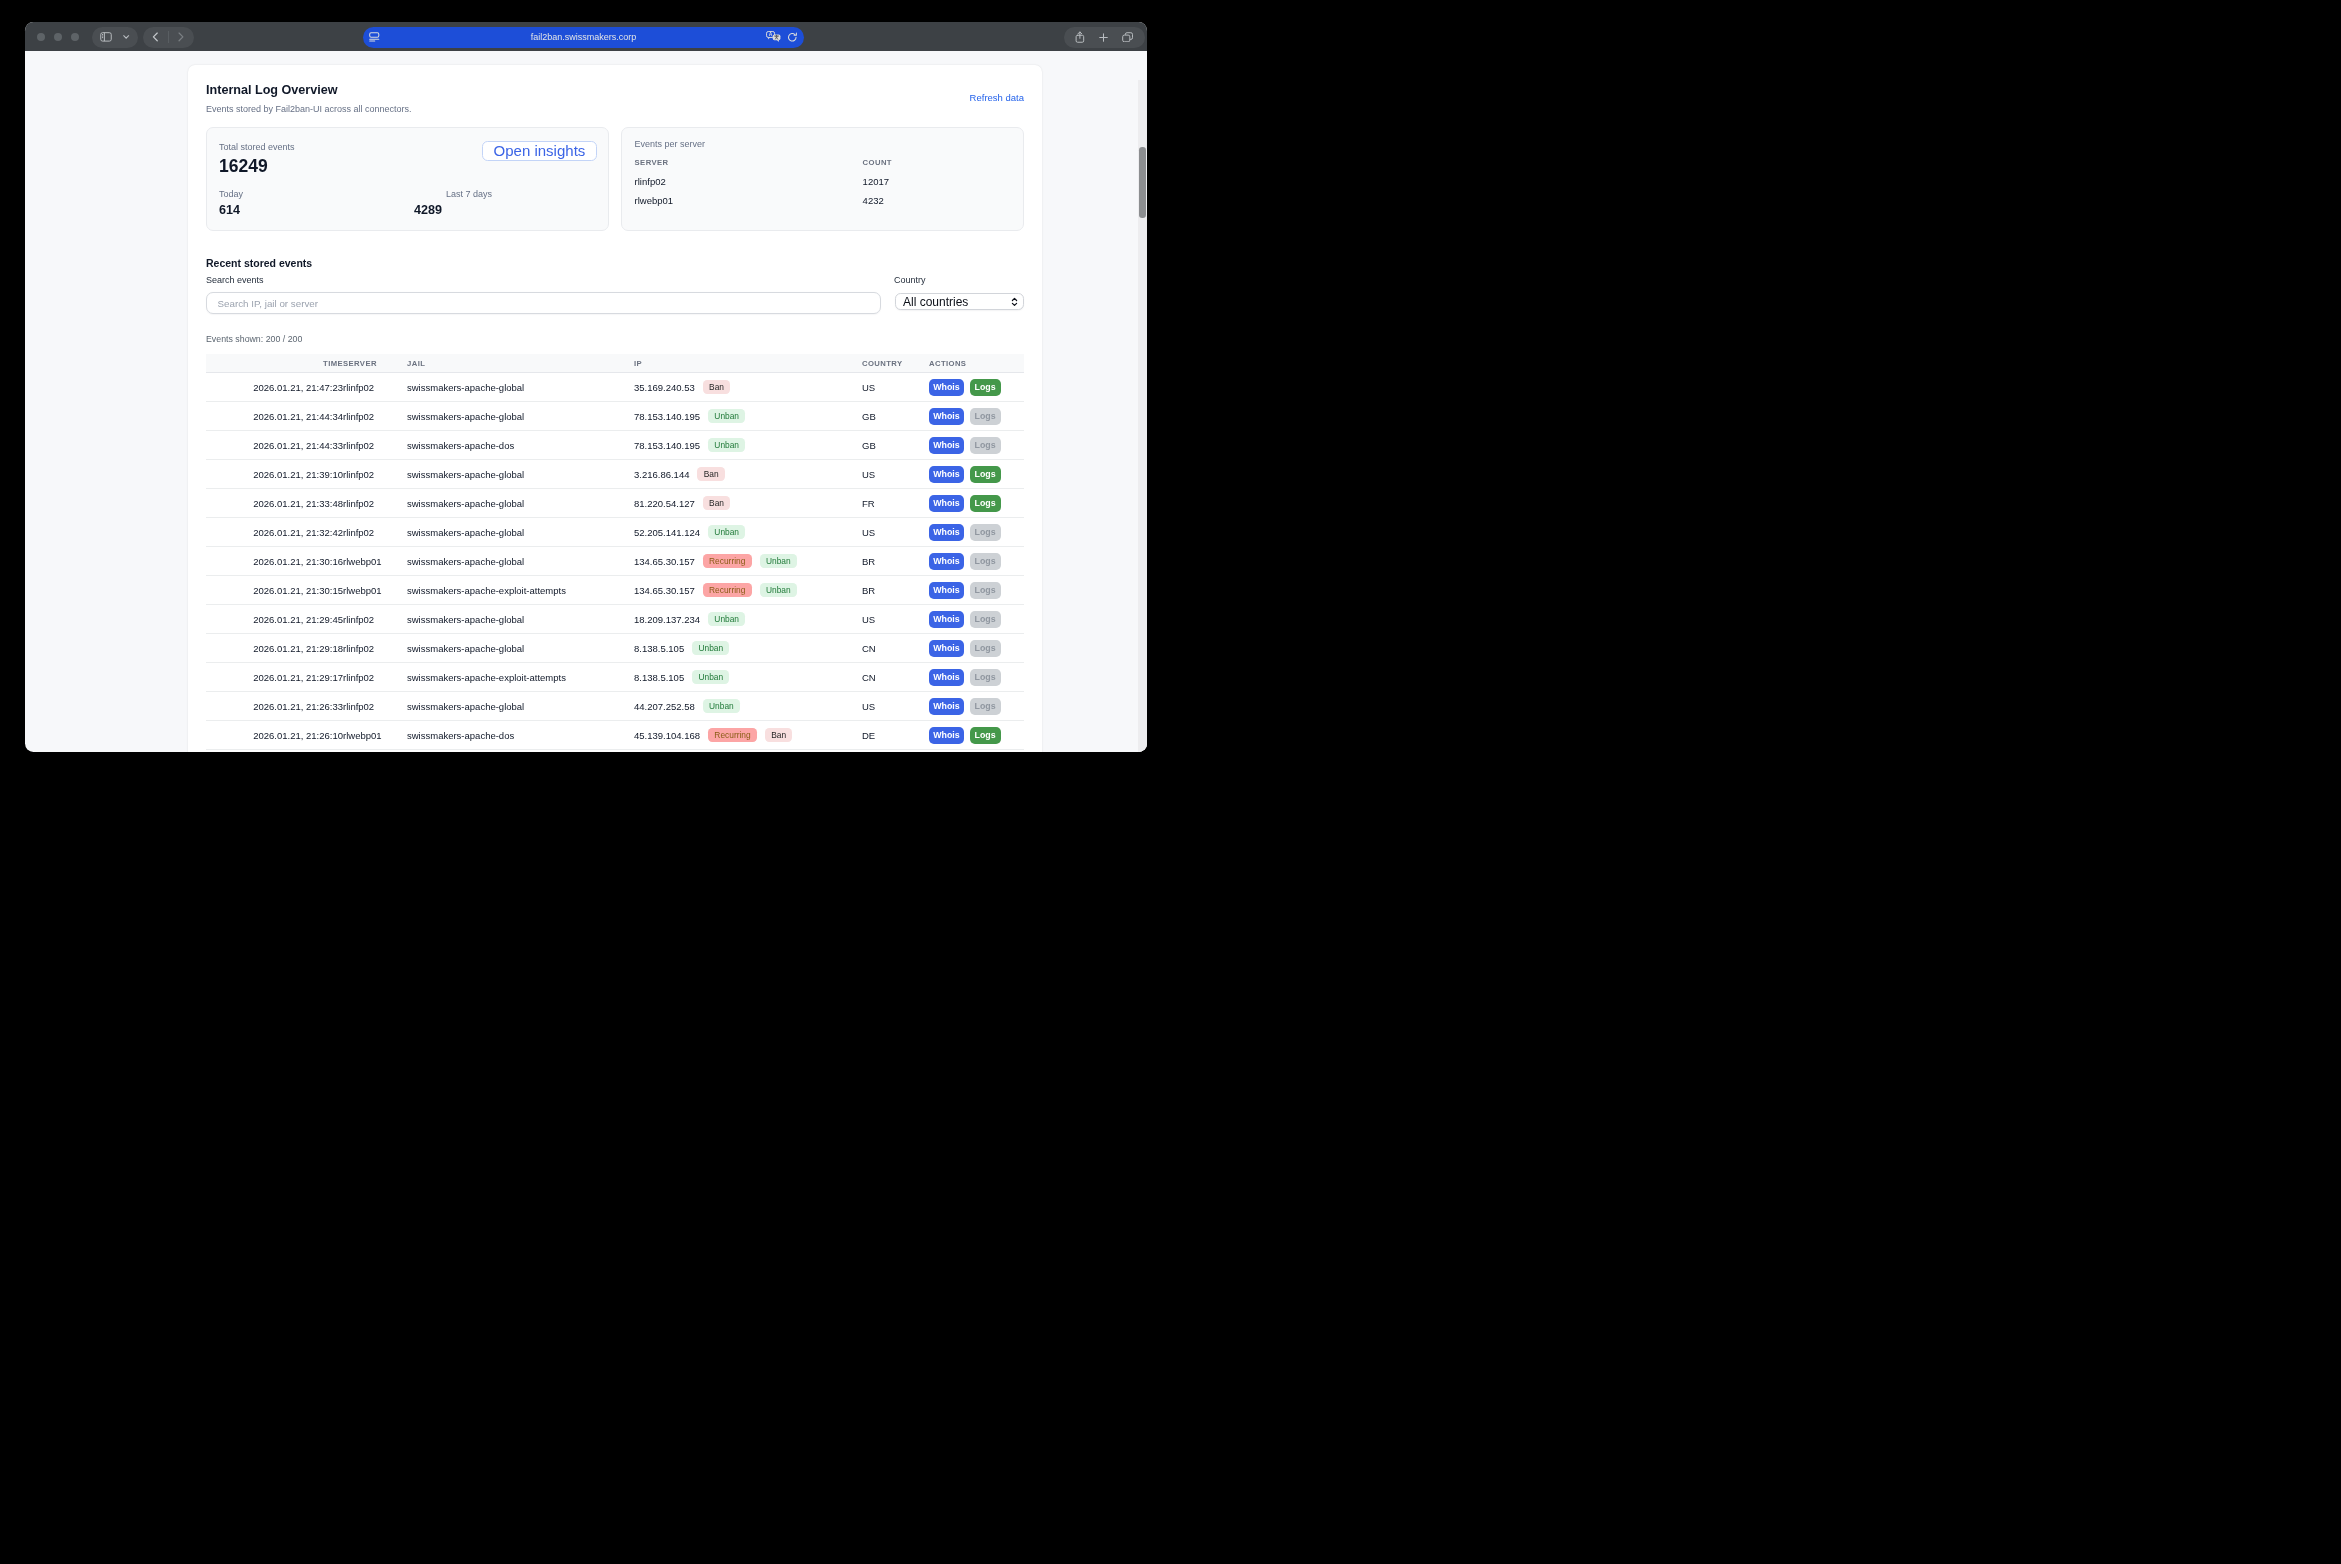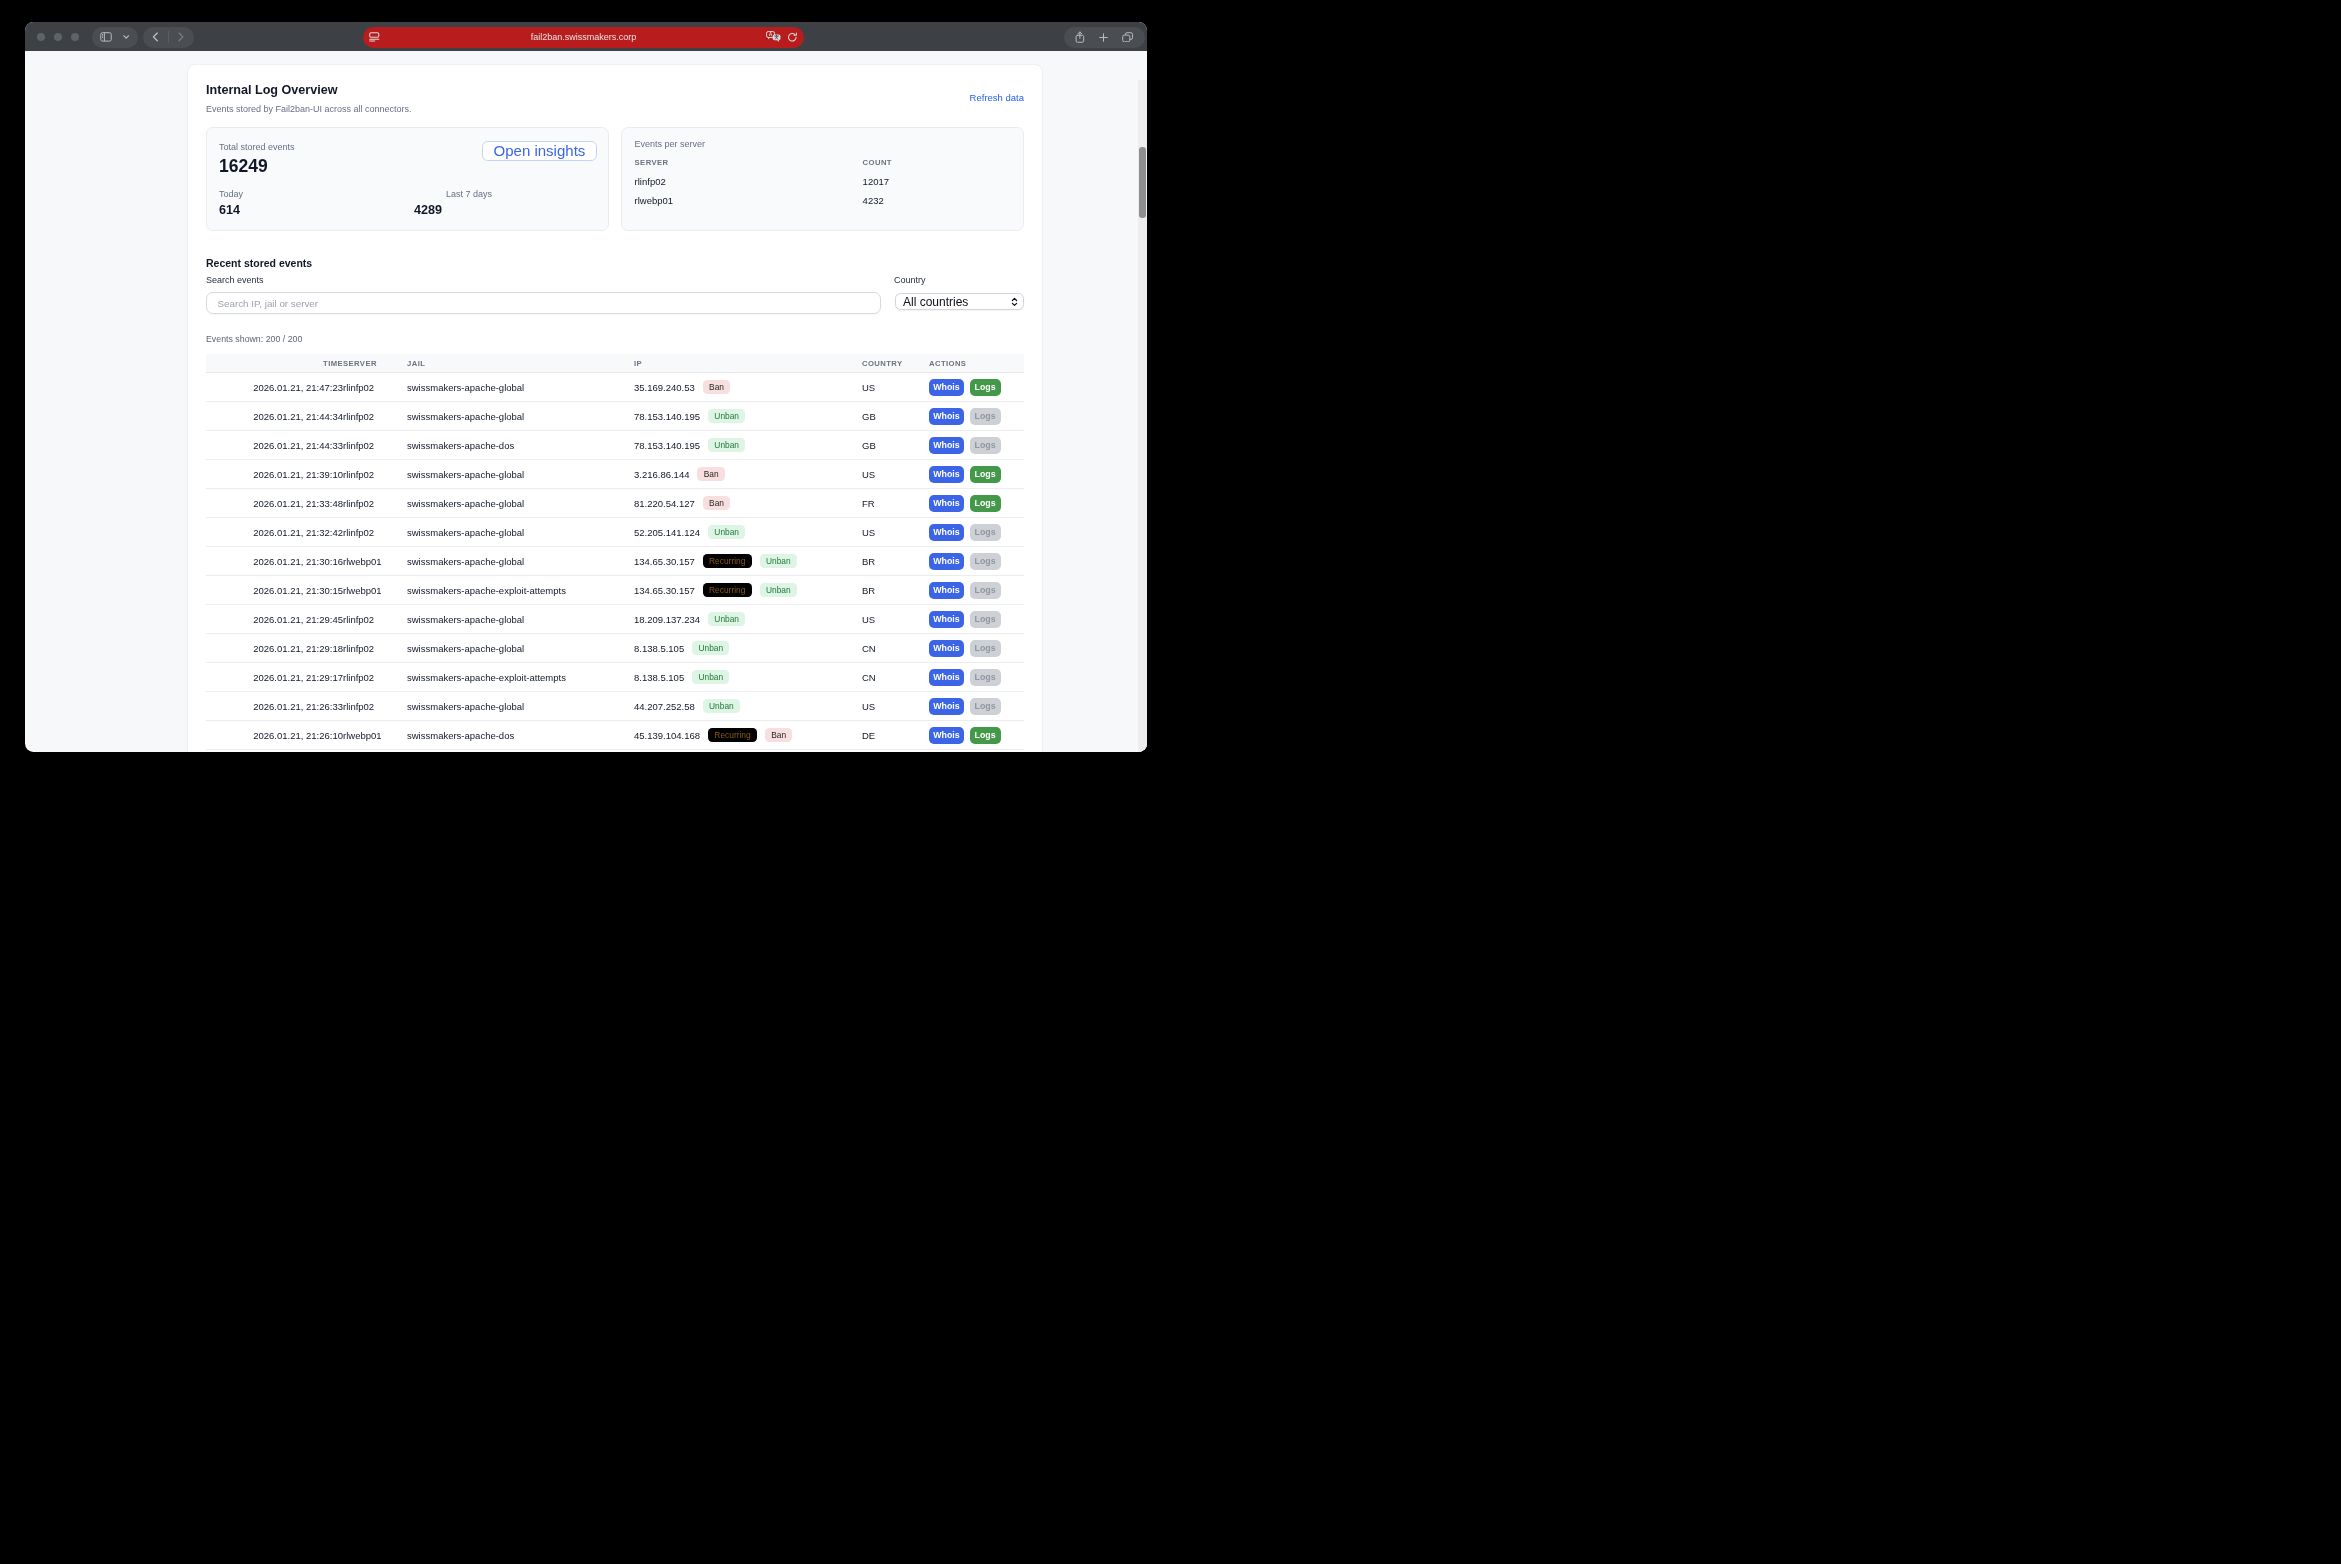--- a/index.html
+++ b/index.html
@@ -16,21 +16,21 @@
   .tl { width:8.4px; height:8.4px; border-radius:50%; background:#5e6367; }
   .tpill { position:absolute; top:4.2px; height:21px; border-radius:10.5px; background:#4a4e52;
     display:flex; align-items:center; justify-content:space-evenly; }
   .pill-sidebar { left:67px; width:46px; }
   .pill-nav { left:118px; width:51px; }
   .pill-right { left:1039px; width:81px; }
   .navdiv { width:0.7px; height:11.2px; background:#595e62; }
   .tbtn { display:flex; align-items:center; justify-content:center; height:100%; padding:0 2.8px; cursor:default; }
 
   .urlbar { position:absolute; left:338px; top:4.2px; width:441px; height:21px; border-radius:10.5px;
-    background:#b91c1c; display:flex; align-items:center;text-decoration:underline; }
+    background:#1d4ed8; display:flex; align-items:center;text-decoration:underline; }
   .url-left { margin-left:6.3px; display:flex; align-items:center; }
   .url-text { position:absolute; left:0; right:0; text-align:center; color:#e3e5e7; font-size:9px; }
   .url-right { position:absolute; right:6.3px; display:flex; align-items:center; gap:6.3px; }
 
   
   .content { position:absolute; left:0; top:29px; right:0; bottom:0; background:#f7f8fa;margin-left:33px; }
   .card { position:absolute; left:130px; top:14px; width:854px; bottom:0; background:#fff;
     border-radius:7px 7px 0 0; box-shadow:0 0.7px 1.4px rgba(16,24,40,.05),0 0.7px 2.1px rgba(16,24,40,.08); }
 
   .page-title { position:absolute; left:18px; top:18px; font-size:12.6px; font-weight:700; color:#101828; }
@@ -69,21 +69,21 @@
   .table { position:absolute; left:18px; top:289px; width:818px; }
   .thead, .trow { display:grid; grid-template-columns:137px 64px 227px 228px 67px 1fr; align-items:center; }
   .thead { height:19px; background:#f8f9fa; border-bottom:0.7px solid #e5e7eb;
     font-size:7.7px; font-weight:700; letter-spacing:0.4px; color:#6b7280; text-transform:uppercase; }
   .thead > div:first-child, .trow > div:first-child { padding-left:6.3px;text-align:right; }
   .trow { height:29px; border-bottom:0.7px solid #ebedee; font-size:9.5px; color:#101828; }
   .td-ip { display:flex; align-items:center; gap:8px; }
   .badge { font-size:8.4px; padding:2.1px 6.3px; border-radius:4.2px; white-space:nowrap; }
   .badge-ban { background:#f8dfdf; color:#262626; }
   .badge-unban { background:#def4e4; color:#217a39; }
-  .badge-recurring { background:#000000; color:#8a5c15; }
+  .badge-recurring { background:#fca5a5; color:#8a5c15; }
   .td-actions { display:flex; gap:5.6px; }
   .abtn { height:17.5px; border:none; border-radius:4.9px; font-size:8.8px; font-weight:600;
     font-family:inherit; cursor:pointer; display:flex; align-items:center; justify-content:center; }
   .btn-whois { width:35px; background:#3b64e6; color:#fff; }
   .btn-logs.on { width:31px; background:#44984a; color:#fff; }
   .btn-logs.off { width:31px; background:#cdd1d5; color:#9097a0; }
 
   
   .sb-track { position:absolute; right:0; top:29px; bottom:0; width:9px; background:#ededef; }
   .sb-thumb { position:absolute; left:1.4px; top:67px; width:6.3px; height:71px; border-radius:3.2px; background:#8c8e90; }

